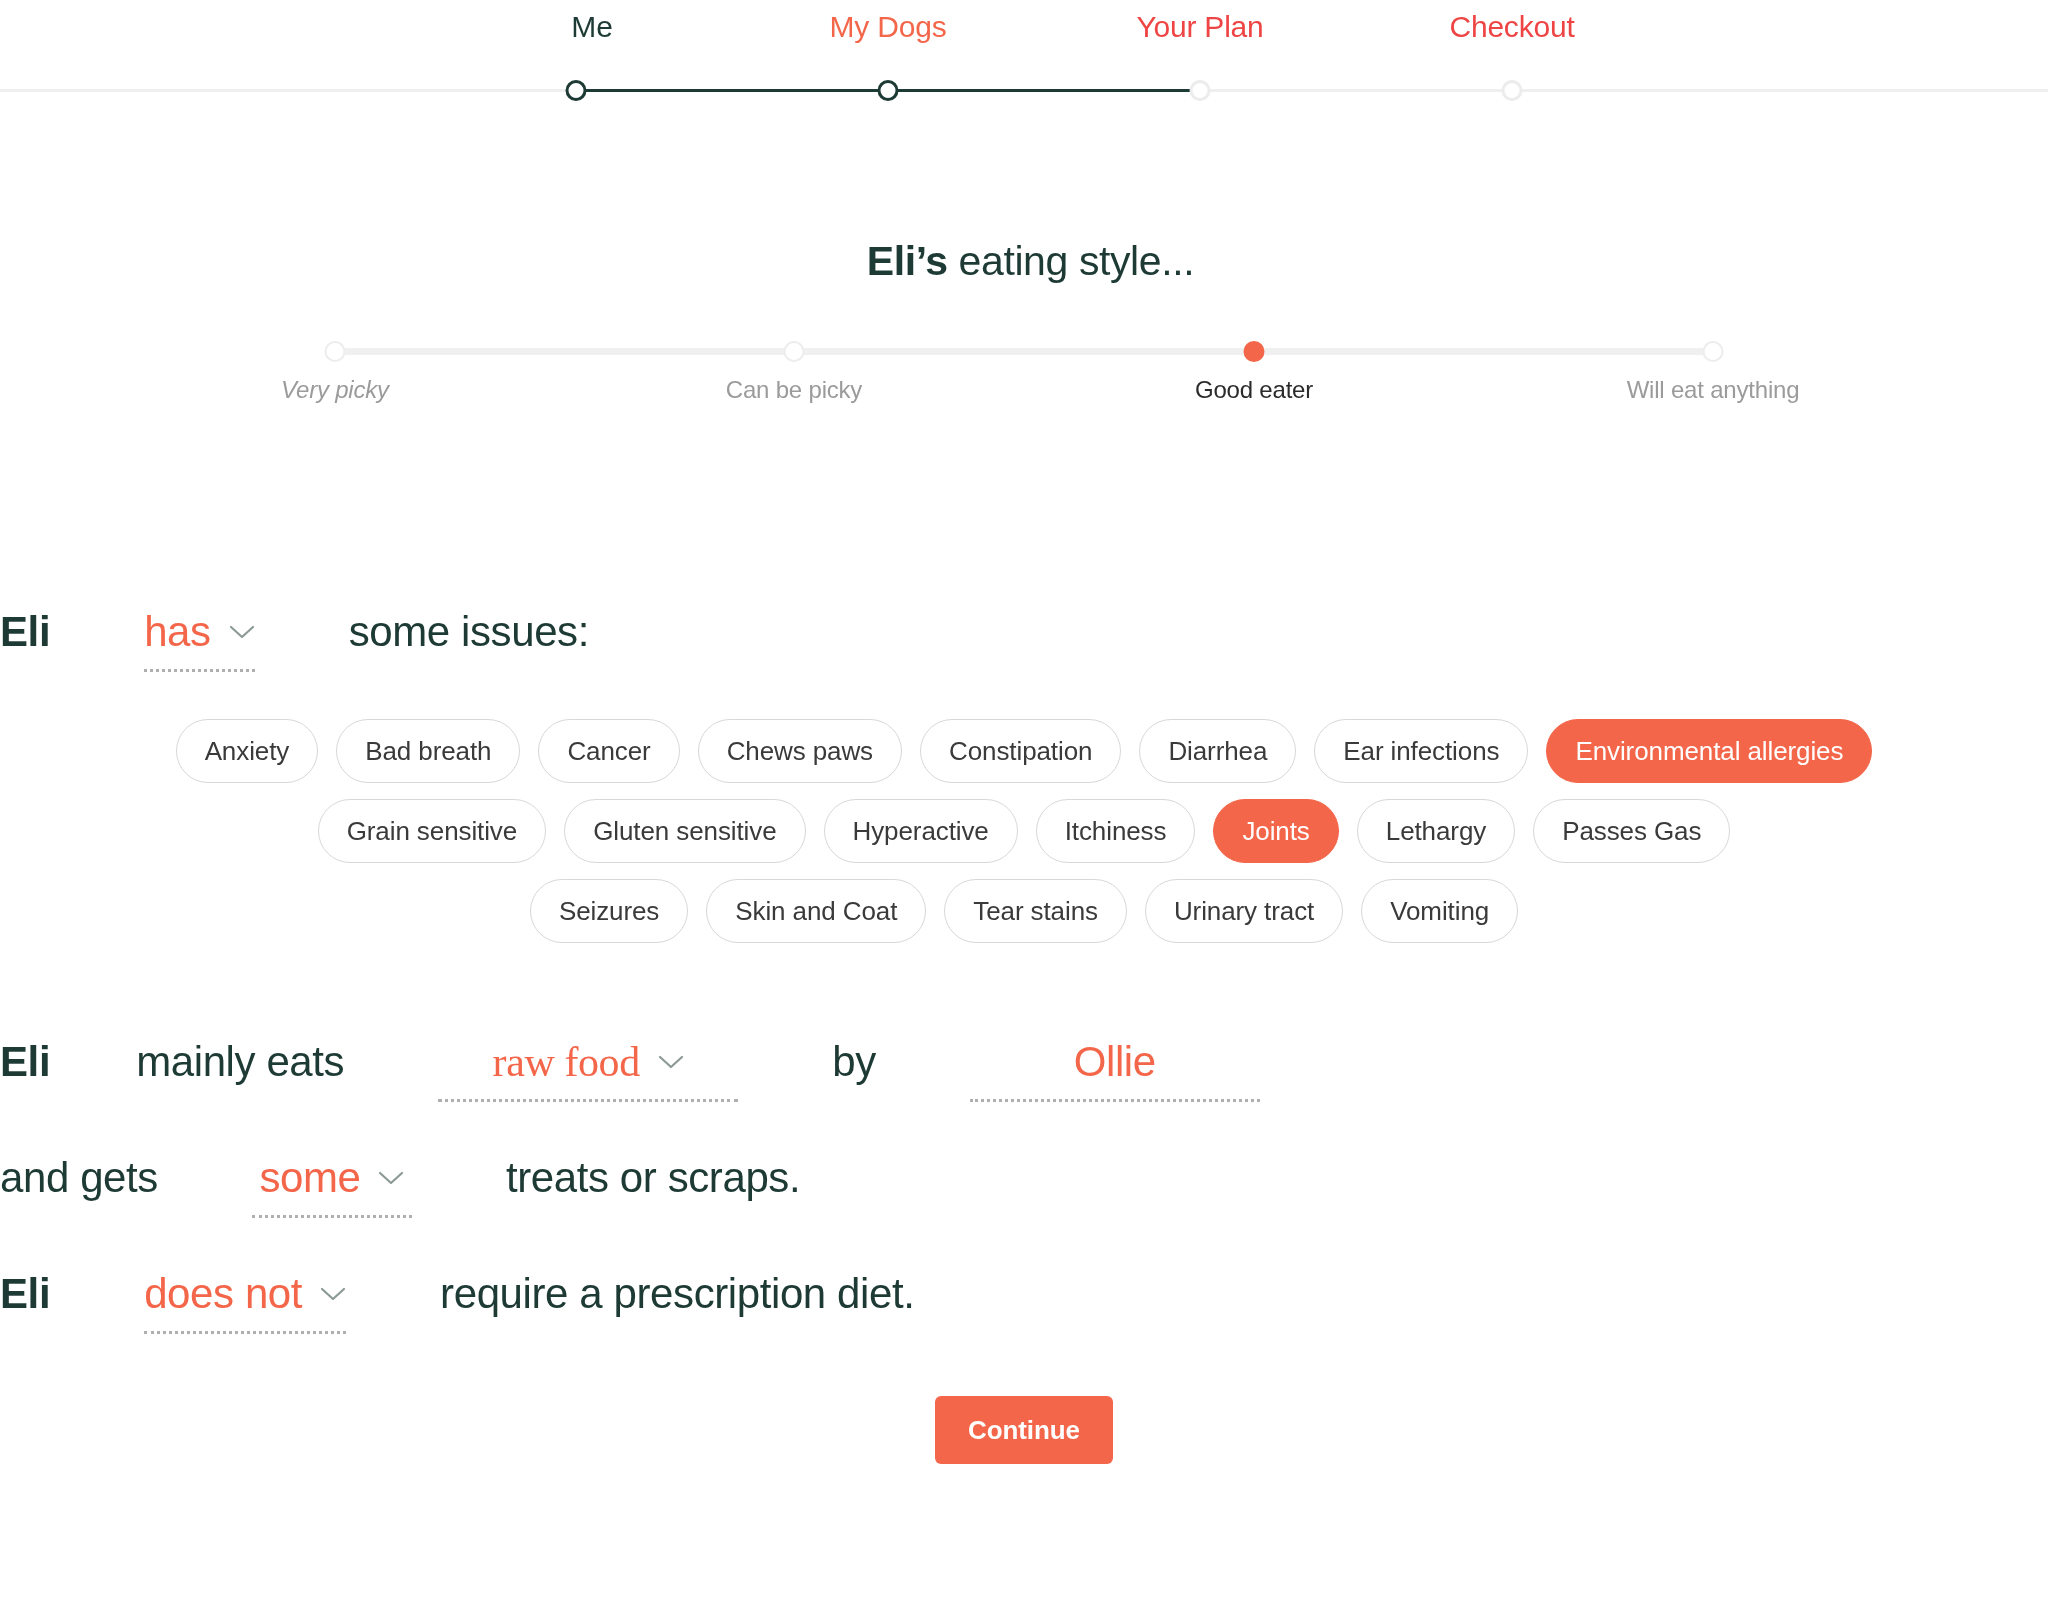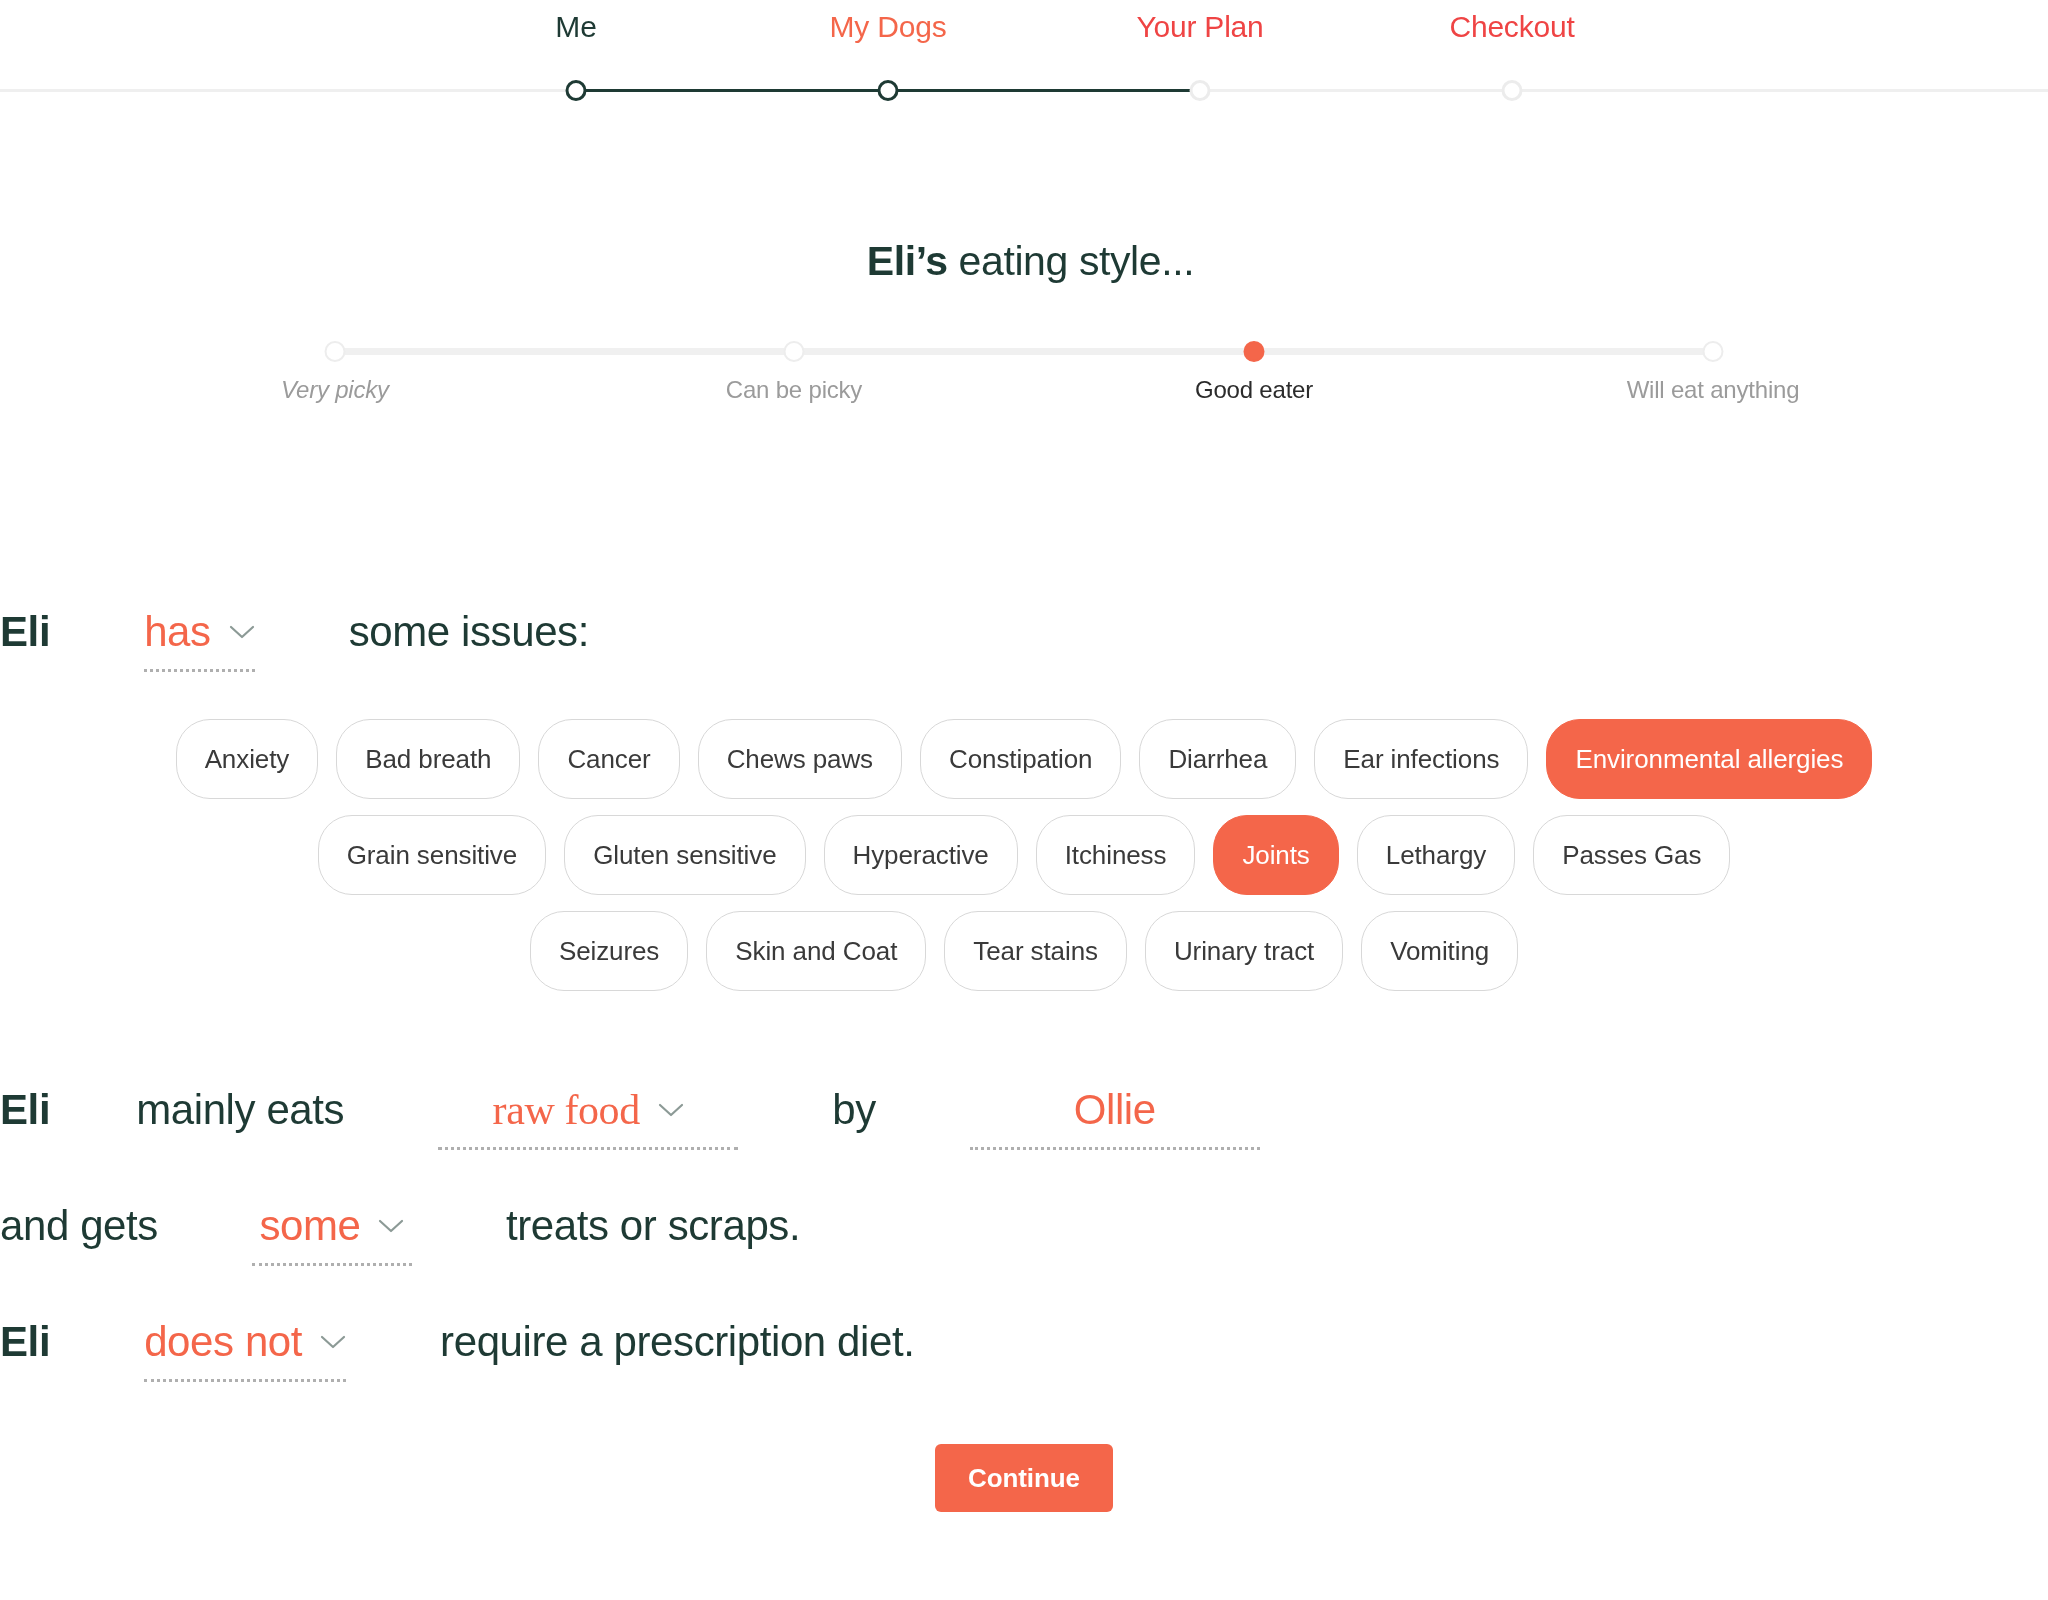--- a/index.html
+++ b/index.html
@@ -120,21 +120,21 @@
   .gap-md { display: inline-block; width: 30px; }
 
   
   .chips-block { margin-top: 63px; }
   .chip-row {
     display: flex; justify-content: center; align-items: center;
     gap: 18px;
     margin-bottom: 16px;
   }
   .chip {
-    height: 80px;
+    height: 64px;
     padding: 6px 28px;
     border-radius: 34px;
     border: 1.5px solid #D8D8D8;
     background: #ffffff;
     color: #3A3A3A;
     font-size: 26px;
     letter-spacing: -0.1px;
     display: inline-flex; align-items: center; justify-content: center;
     cursor: pointer;
     white-space: nowrap;
@@ -167,21 +167,21 @@
   .row-eats { margin-top: 95px; }
   .row-treats { margin-top: 68px; }
   .row-rx { margin-top: 68px; }
   .issues-row { margin-top: 160px; }
 </style>
 </head>
 <body>
 
 <div class="steps-wrap">
   <div class="steps-labels">
-      <div class="step-label done" style="left: 576px;">Me</div>
+      <div class="step-label done" style="left: 592px;">Me</div>
       <div class="step-label active" style="left: 888px;">My Dogs</div>
       <div class="step-label todo" style="left: 1200px;">Your Plan</div>
       <div class="step-label todo" style="left: 1512px;">Checkout</div>
     </div>
   <div class="track"></div>
   <div class="track-fill" style="left: 576px; width: 624px;"></div>
 <div class="dot done" style="left: 576px;"></div>
     <div class="dot done" style="left: 888px;"></div>
     <div class="dot todo" style="left: 1200px;"></div>
     <div class="dot todo" style="left: 1512px;"></div>

